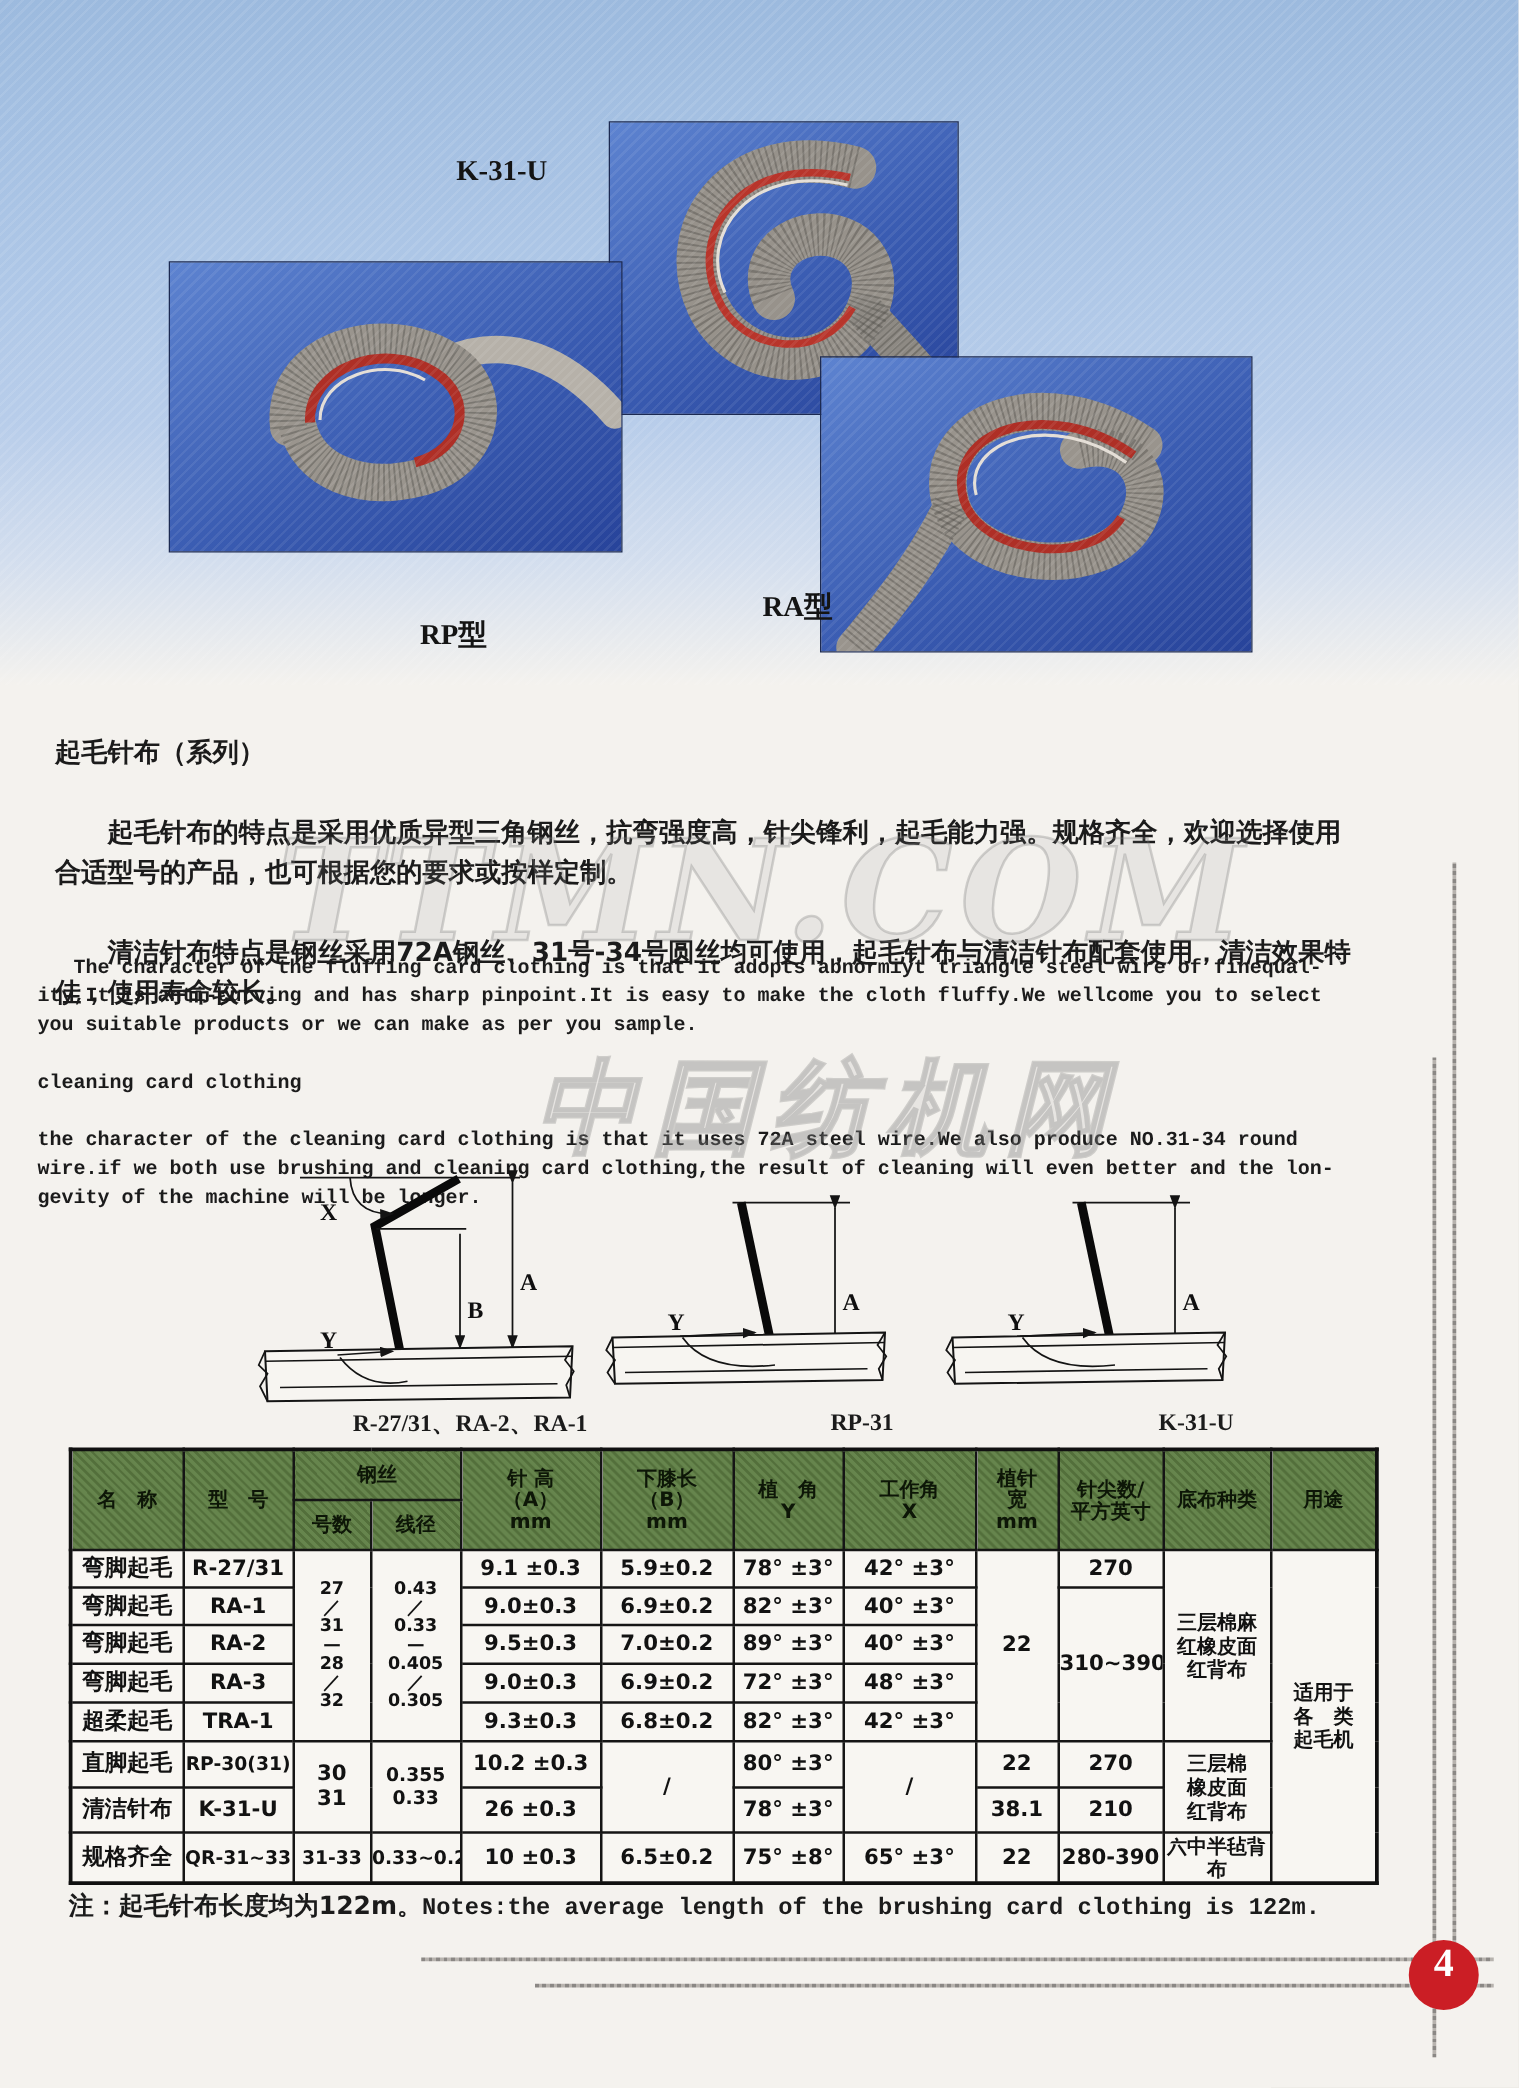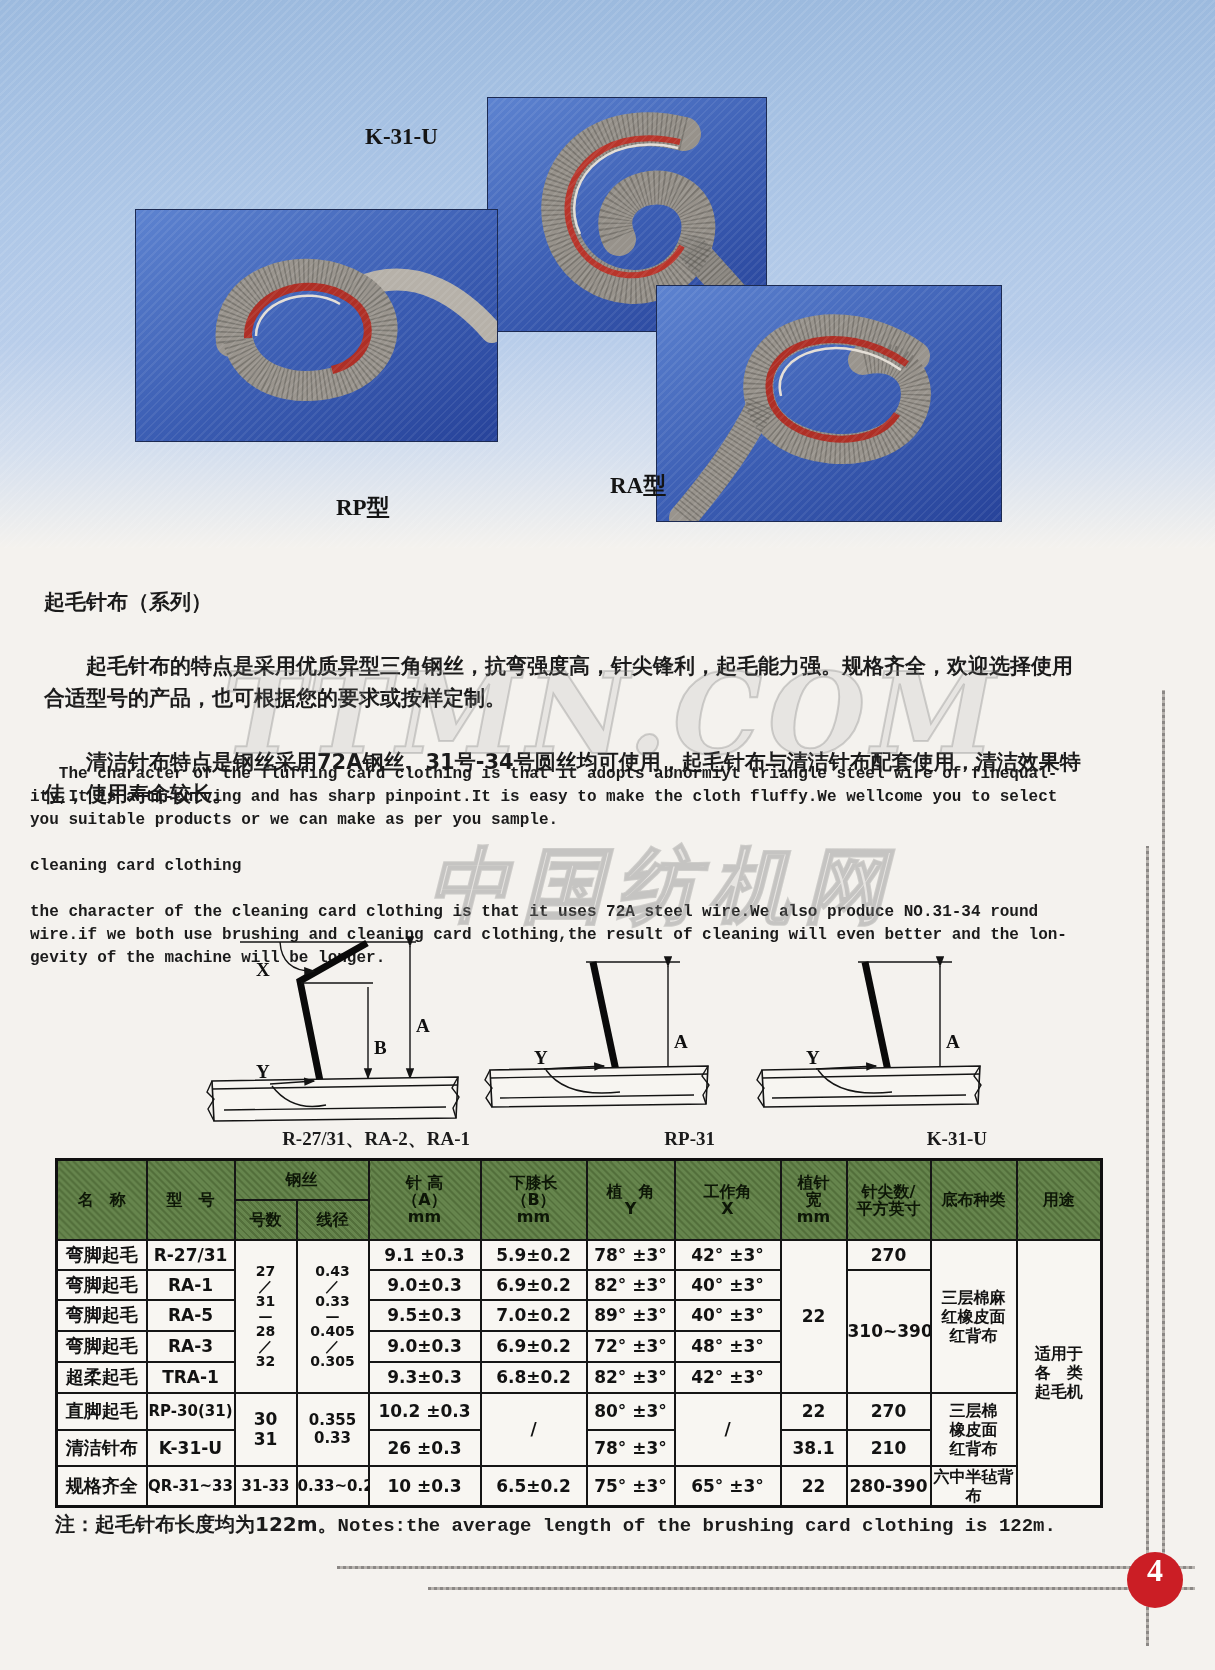--- a/index.html
+++ b/index.html
@@ -37,21 +37,21 @@
     width:1045px;background:#f8f6f2;border:3px solid #101010;}
   .spec-table th,.spec-table td{border:2px solid #151515;text-align:center;vertical-align:middle;
     padding:0;white-space:pre-line;overflow:hidden;}
   .spec-table thead th{background-color:#5e7e43;
     background-image:repeating-linear-gradient(45deg,rgba(0,0,0,.12) 0 2px,rgba(255,255,255,.05) 2px 5px);
     color:#0d1607;font-weight:700;font-size:16px;line-height:17px;}
   .spec-table td{font-size:17px;line-height:20px;font-weight:600;color:#121212;}
   td.cnb{font-size:18px;font-weight:700;}
   td.frac{font-size:14px;line-height:15px;font-weight:600;}
   td.small{font-size:15px;line-height:18px;}
-  td.backing{font-size:16px;line-height:19px;font-weight:700;}
+  td.backing{font-size:16px;line-height:19px;font-weight:700;border-radius:18px;}
   .note{position:absolute;left:55px;top:1511px;z-index:2;font-size:20px;font-weight:700;text-align:right;}
   .note .en{font-family:"Liberation Mono",monospace;font-size:19px;}
   
   .vline,.hline{position:absolute;z-index:1;}
   .vline{width:3px;background:repeating-linear-gradient(0deg,#8b8885 0 3px,#b7b3ae 3px 6px);}
   .hline{height:3px;background:repeating-linear-gradient(90deg,#8b8885 0 3px,#b7b3ae 3px 6px);}
   .page-num{position:absolute;left:1127px;top:1552px;width:56px;height:56px;border-radius:50%;
     background:#cb1e25;color:#fff;text-align:center;line-height:56px;
     font:700 32px "Liberation Serif",serif;z-index:5;}
 </style>
@@ -268,21 +268,21 @@
         <td class="cnb">弯脚起毛</td>
         <td>RA-1</td>
         <td>9.0±0.3</td>
         <td>6.9±0.2</td>
         <td>82° ±3°</td>
         <td>40° ±3°</td>
         <td rowspan="4">310~390</td>
       </tr>
       <tr style="height:31px">
         <td class="cnb">弯脚起毛</td>
-        <td>RA-5</td>
+        <td>RA-2</td>
         <td>9.5±0.3</td>
         <td>7.0±0.2</td>
         <td>89° ±3°</td>
         <td>40° ±3°</td>
       </tr>
       <tr style="height:31px">
         <td class="cnb">弯脚起毛</td>
         <td>RA-3</td>
         <td>9.0±0.3</td>
         <td>6.9±0.2</td>
@@ -322,21 +322,21 @@
         <td>38.1</td>
         <td>210</td>
       </tr>
       <tr style="height:36px">
         <td class="cnb">规格齐全</td>
         <td class="small">QR-31~33</td>
         <td class="small">31-33</td>
         <td class="small">0.33~0.28</td>
         <td>10 ±0.3</td>
         <td>6.5±0.2</td>
-        <td>75° ±3°</td>
+        <td>75° ±8°</td>
         <td>65° ±3°</td>
         <td>22</td>
         <td>280-390</td>
         <td class="backing">六中半毡背布</td>
       </tr>
     </tbody>
   </table>
 
   <div class="note">
     <span class="cn">注：起毛针布长度均为122m。</span><span class="en">Notes:the average length of the brushing card clothing is 122m.</span>

